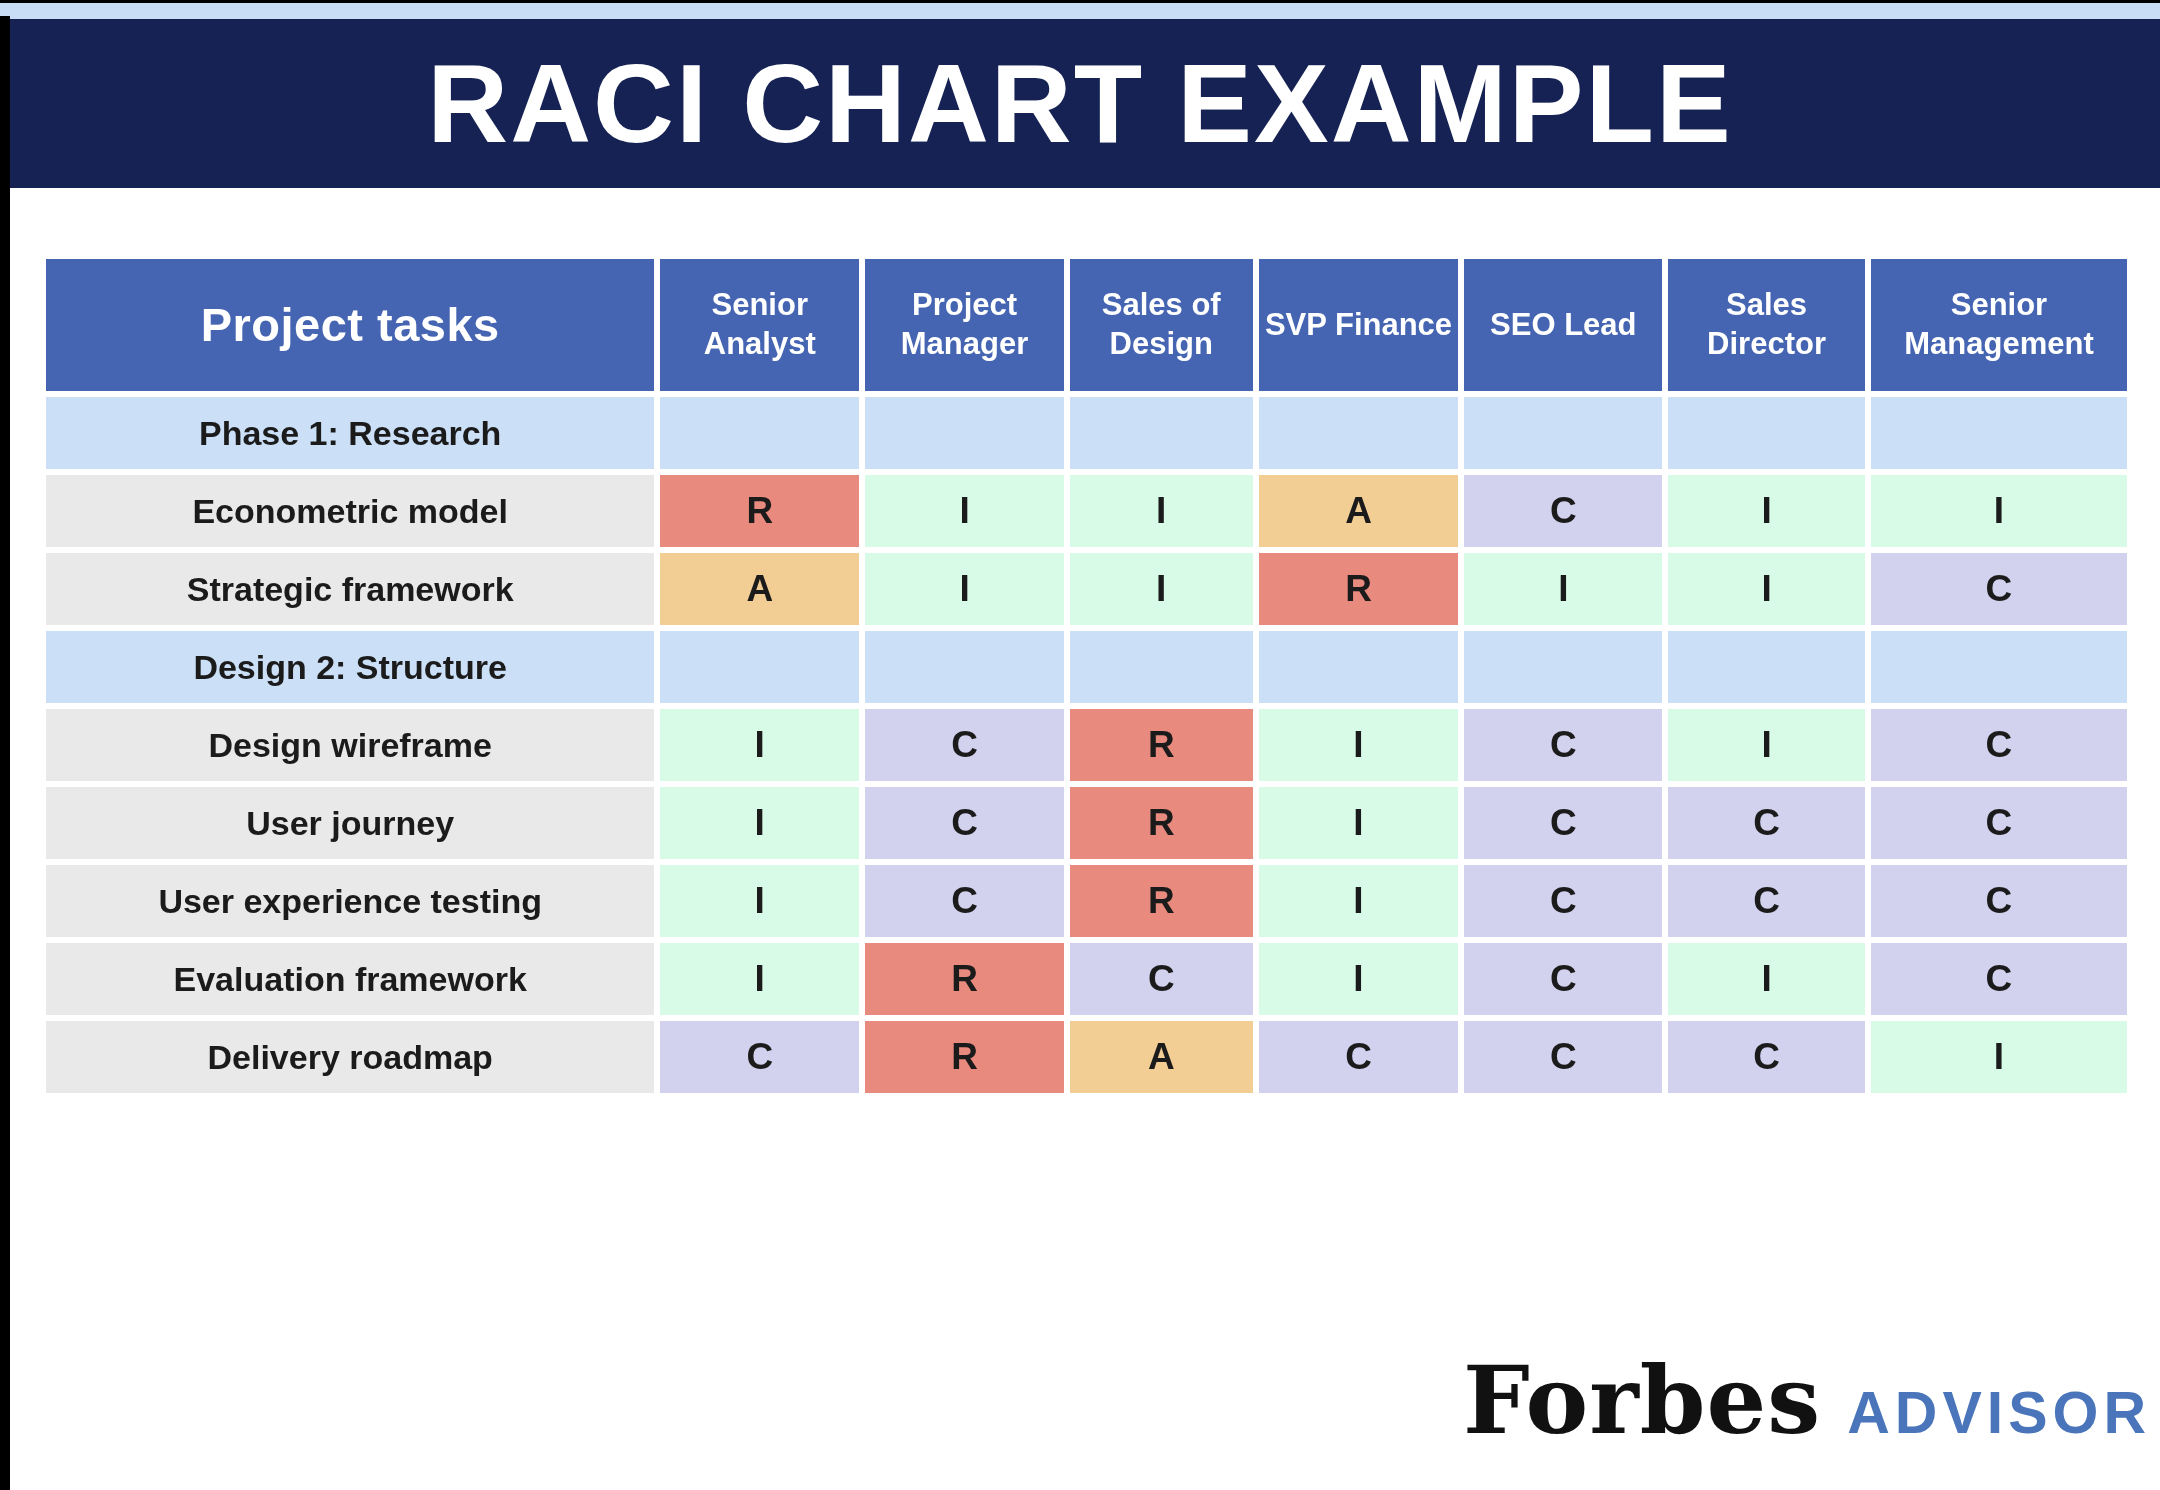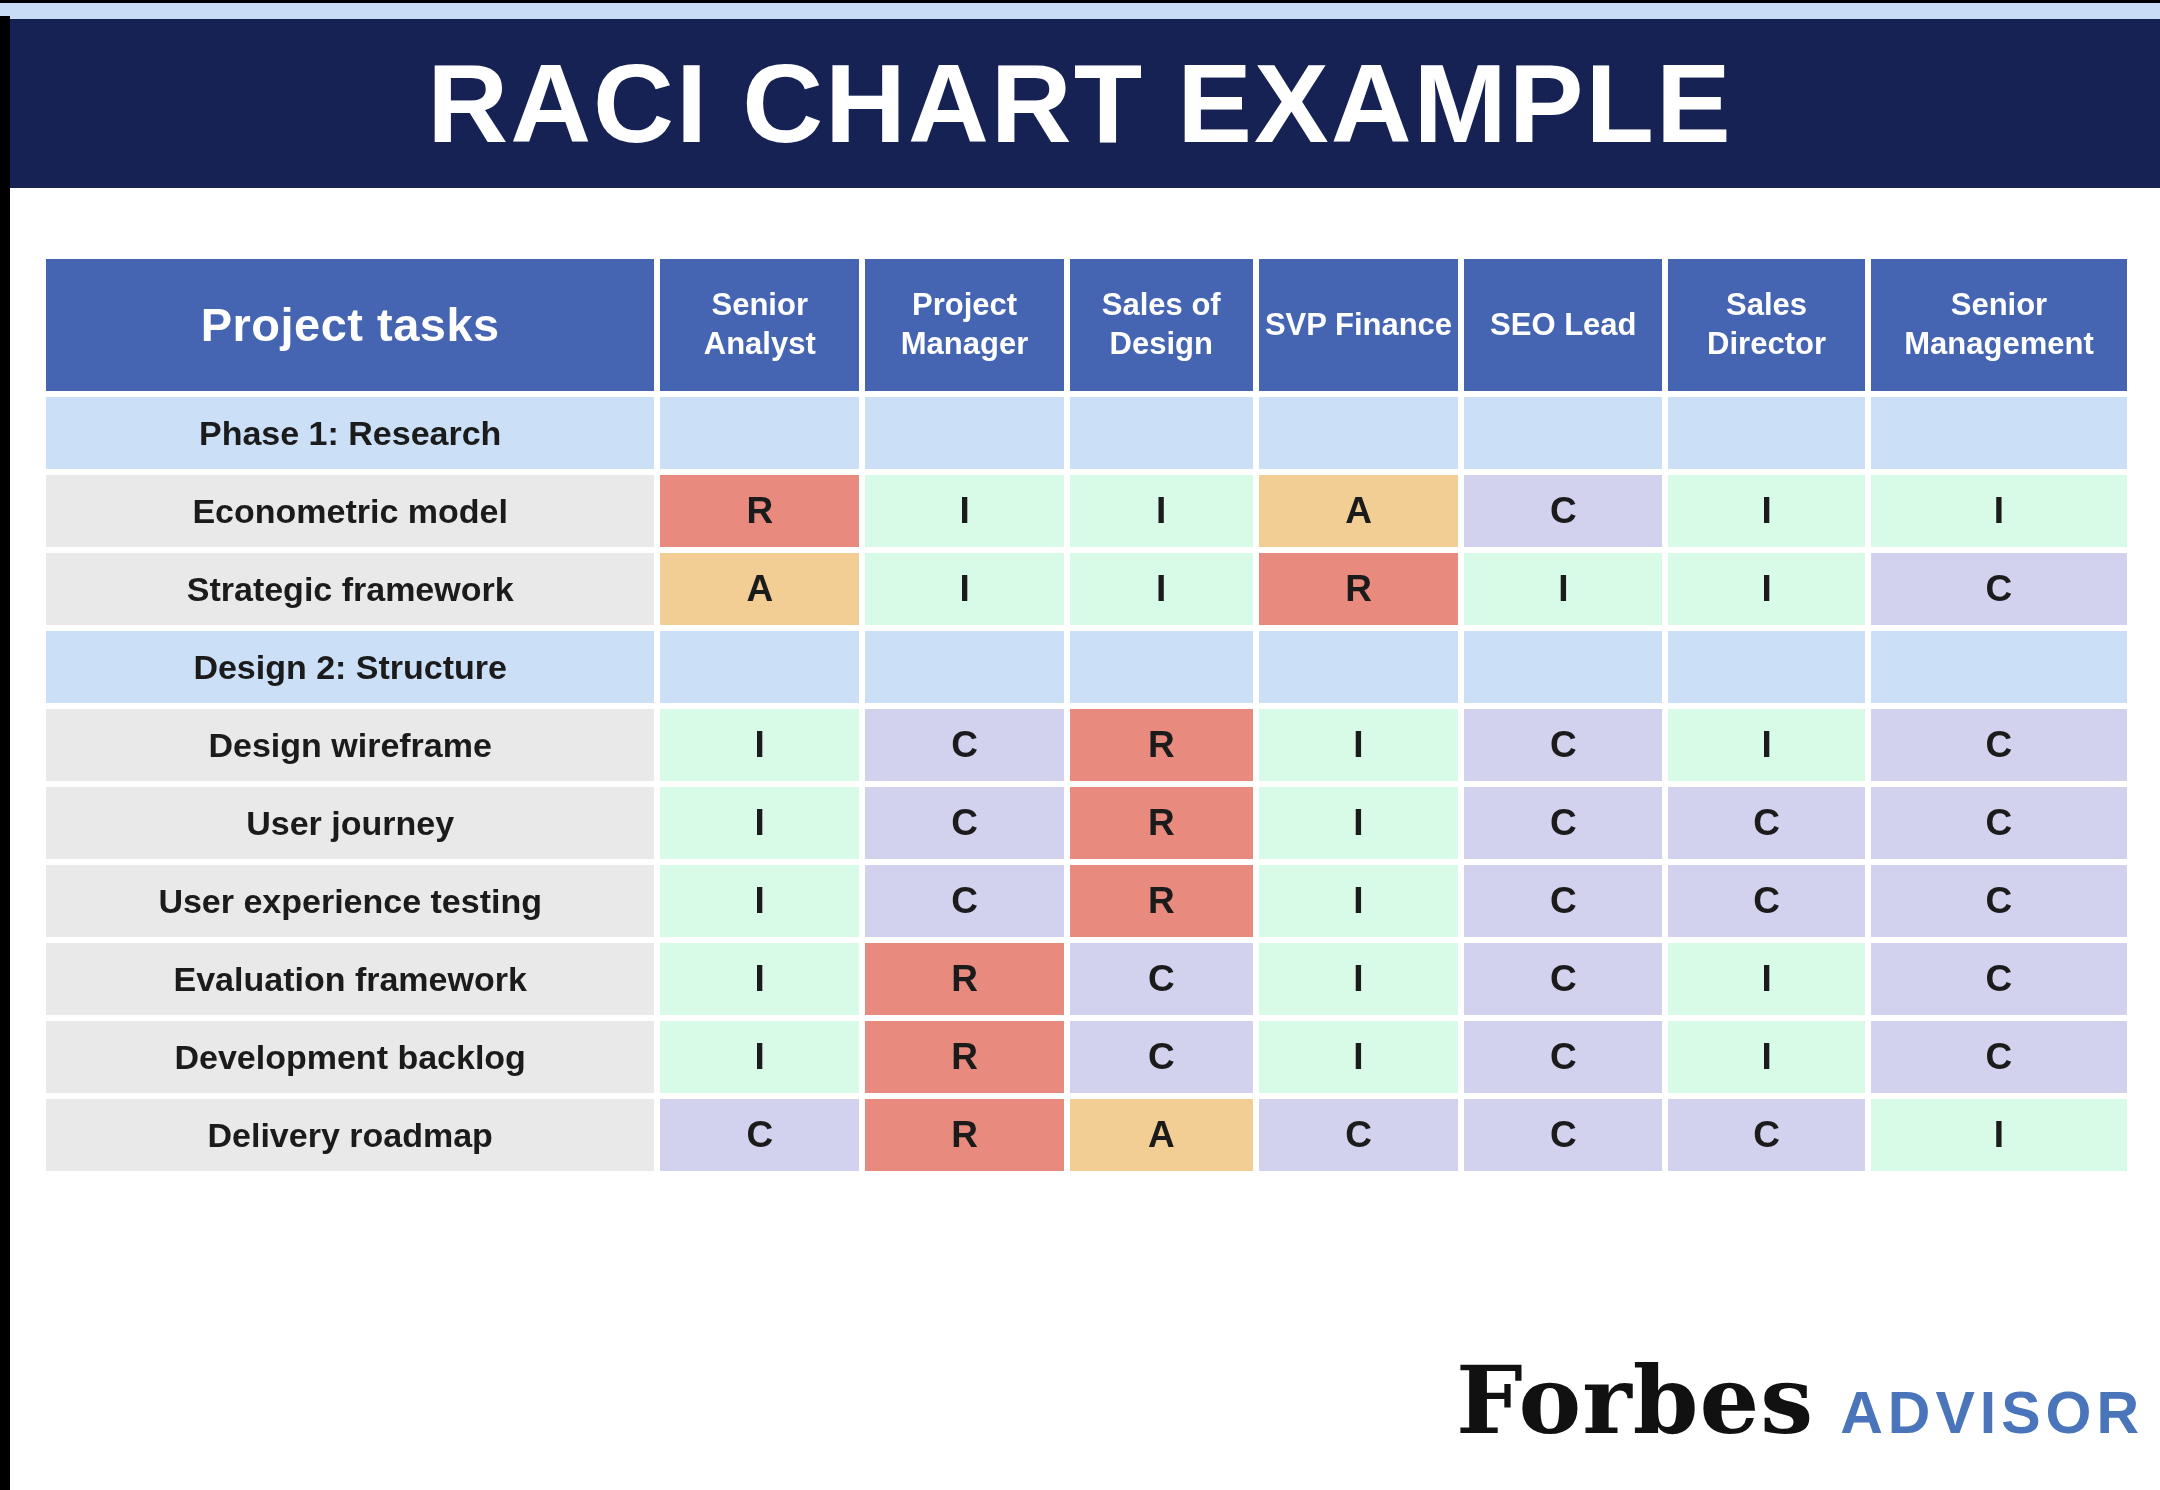--- a/index.html
+++ b/index.html
@@ -26,21 +26,21 @@
   th,td{text-align:center;vertical-align:middle;padding:0;overflow:hidden;}
   thead th{
     background:var(--header_blue,#4565b2);color:#fff;font-size:31px;font-weight:700;
     line-height:1.25;height:132px;
   }
   thead th.task-head{font-size:47px;letter-spacing:0.5px;}
   tbody td{height:72px;font-size:37px;font-weight:600;color:var(--text_dark,#1b1b1b);}
   tbody td.task-label{background:var(--task_gray,#e9e9e9);font-size:34px;}
   tbody tr.phase td{background:var(--phase_blue,#cbdff7);}
   tbody td.phase-label{font-size:34px;}
-  .brand{position:absolute;top:1345px;right:16px;display:flex;align-items:baseline;gap:26px;z-index:4;}
+  .brand{position:absolute;top:1345px;right:9px;display:flex;align-items:baseline;gap:26px;z-index:4;}
   .brand .forbes{
     font-family:"DejaVu Serif","Liberation Serif",serif;font-weight:700;
     font-size:94px;color:var(--forbes_black,#111);letter-spacing:1px;
   }
   .brand .advisor{
     font-size:59px;color:var(--advisor_blue,#4a75ba);letter-spacing:5px;font-weight:700;
   }
 </style>
 </head>
 <body>
@@ -154,30 +154,20 @@
           <td class="task-label">Evaluation framework</td>
           <td style="background: rgb(216, 251, 232);">I</td>
           <td style="background: rgb(232, 138, 125);">R</td>
           <td style="background: rgb(210, 210, 239);">C</td>
           <td style="background: rgb(216, 251, 232);">I</td>
           <td style="background: rgb(210, 210, 239);">C</td>
           <td style="background: rgb(216, 251, 232);">I</td>
           <td style="background: rgb(210, 210, 239);">C</td>
         </tr>
         <tr class="task">
-          <td class="task-label">Development backlog</td>
-          <td style="background: rgb(216, 251, 232);">I</td>
-          <td style="background: rgb(232, 138, 125);">R</td>
-          <td style="background: rgb(210, 210, 239);">C</td>
-          <td style="background: rgb(216, 251, 232);">I</td>
-          <td style="background: rgb(210, 210, 239);">C</td>
-          <td style="background: rgb(216, 251, 232);">I</td>
-          <td style="background: rgb(210, 210, 239);">C</td>
-        </tr>
-        <tr class="task">
           <td class="task-label">Delivery roadmap</td>
           <td style="background: rgb(210, 210, 239);">C</td>
           <td style="background: rgb(232, 138, 125);">R</td>
           <td style="background: rgb(242, 205, 148);">A</td>
           <td style="background: rgb(210, 210, 239);">C</td>
           <td style="background: rgb(210, 210, 239);">C</td>
           <td style="background: rgb(210, 210, 239);">C</td>
           <td style="background: rgb(216, 251, 232);">I</td>
         </tr>
       </tbody>

